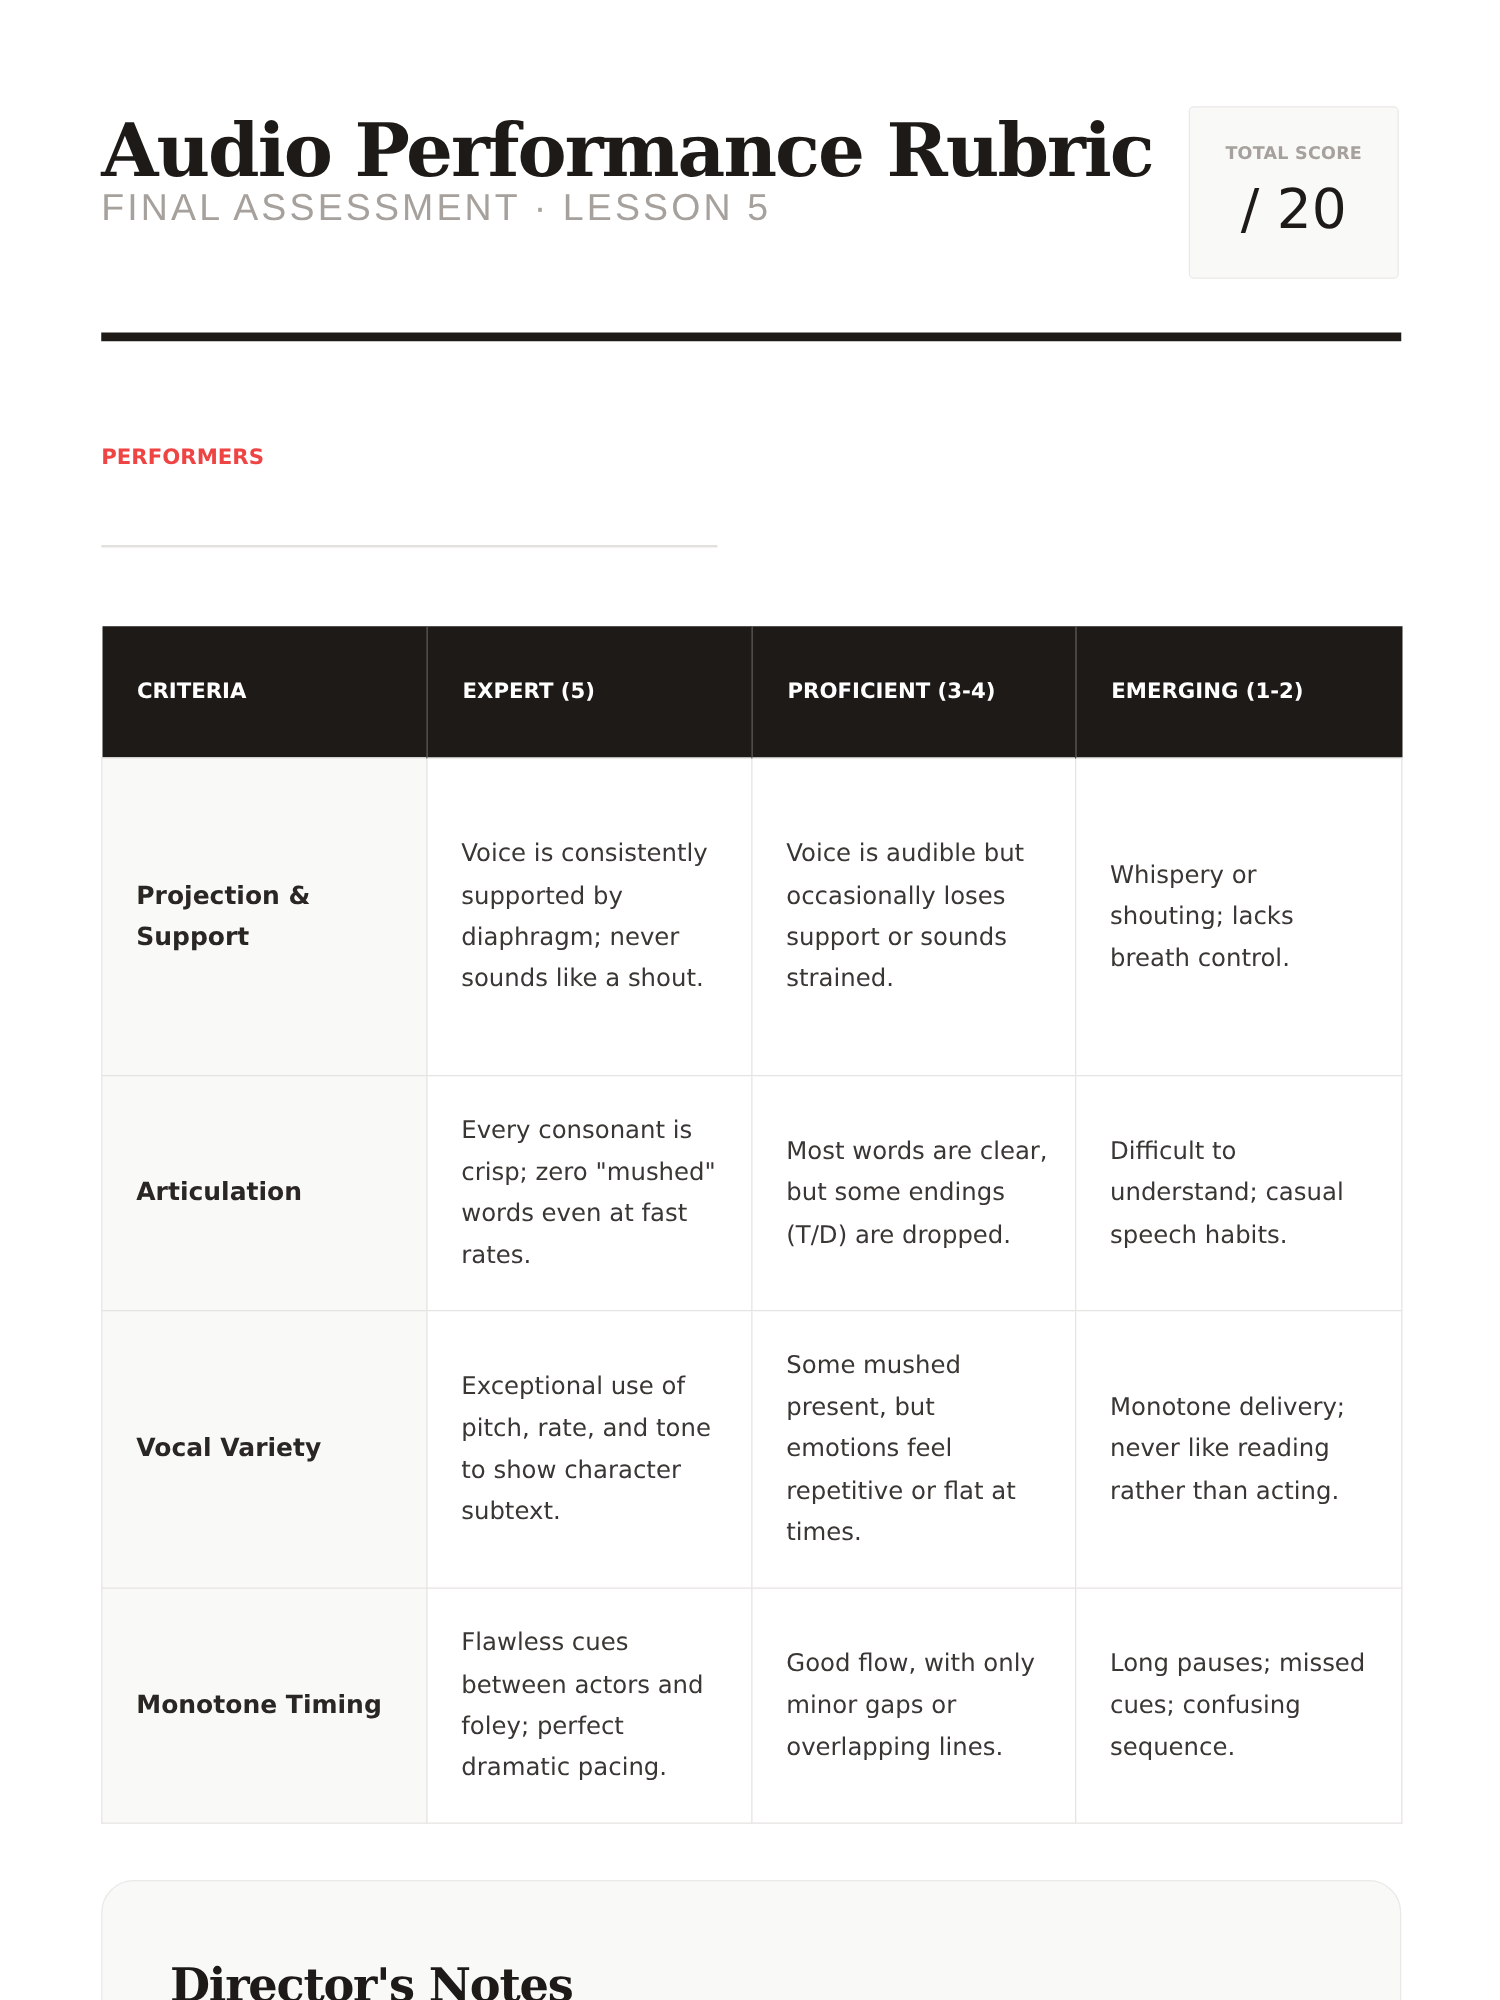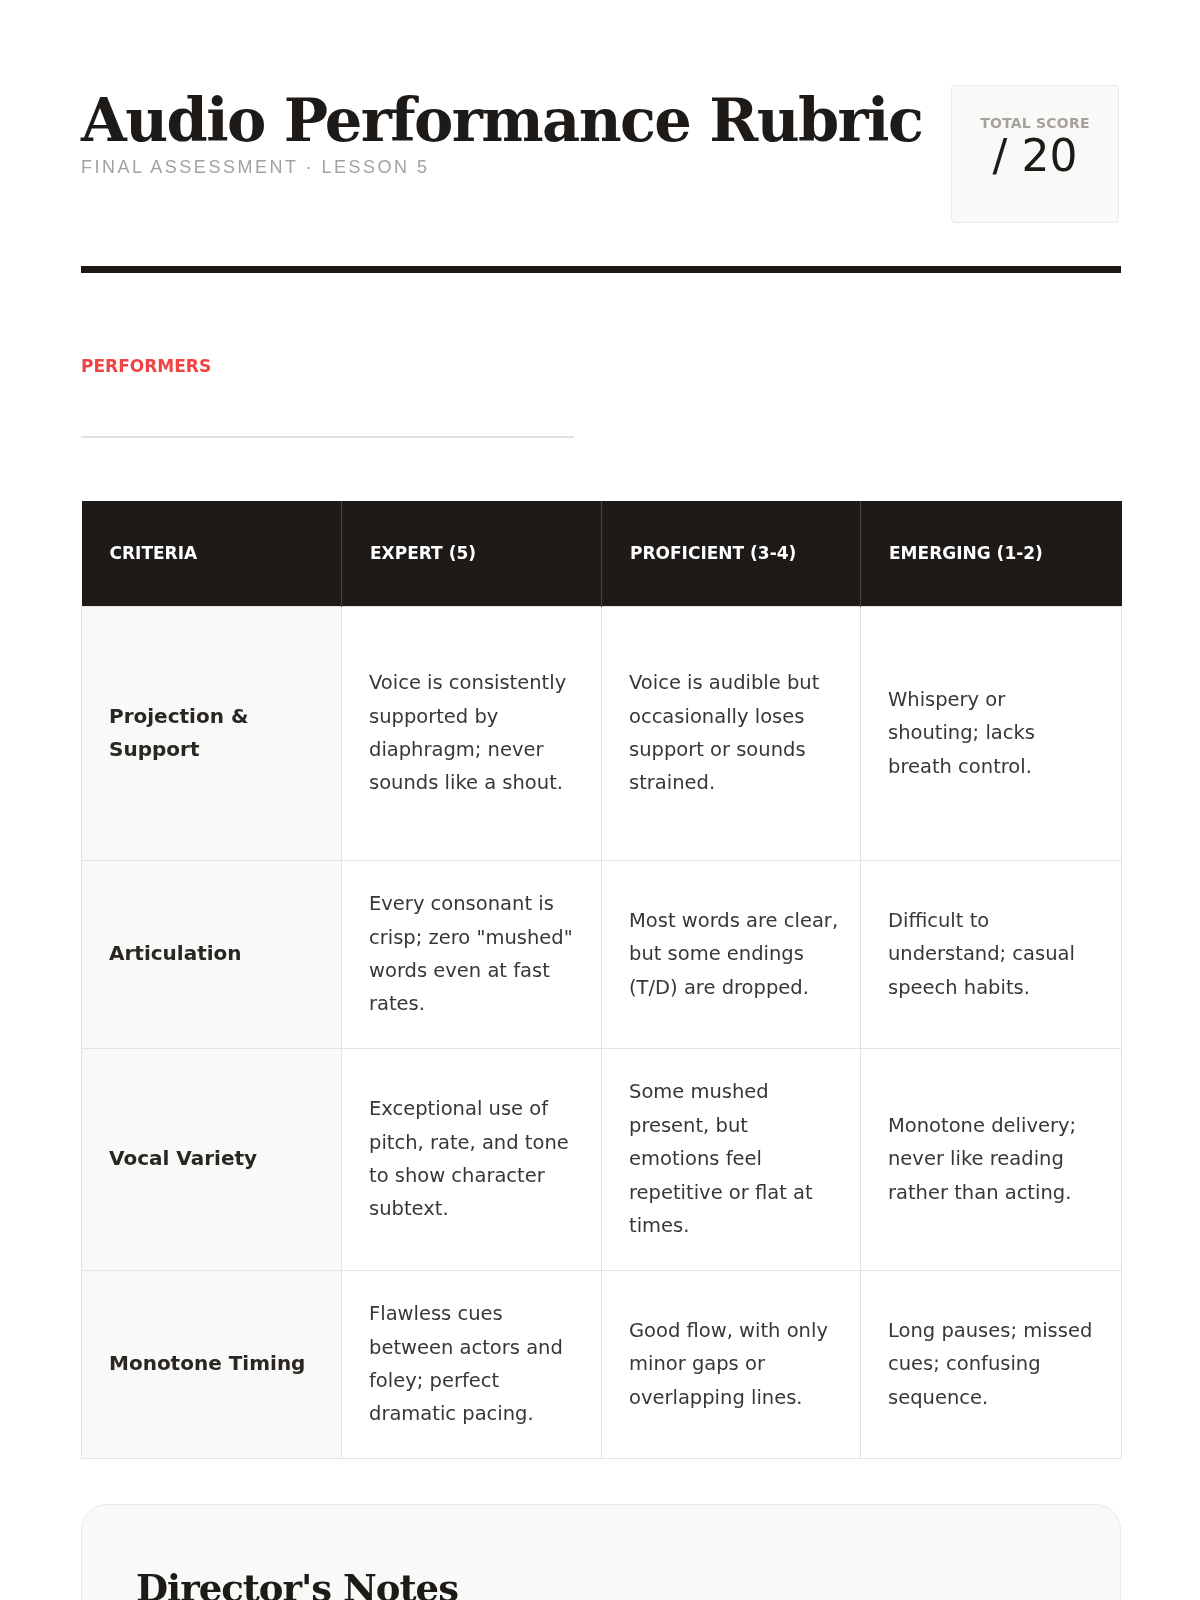--- a/index.html
+++ b/index.html
@@ -37,21 +37,21 @@
       letter-spacing: -1.6px;
       color: #1d1a18;
       line-height: 70px;
       white-space: nowrap;
     }
     .subtitle {
       position: absolute;
       left: 0;
       top: 149px;
       font-family: "Liberation Sans", sans-serif;
-      font-size: 18px;
+      font-size: 30px;
       letter-spacing: 2.5px;
       color: #a6a19c;
       text-transform: uppercase;
       line-height: 28px;
       white-space: nowrap;
     }
     .score-box {
       position: absolute;
       left: 870px;
       top: 81px;
@@ -66,21 +66,21 @@
     .score-label {
       margin-top: 29px;
       font-family: "DejaVu Sans", sans-serif;
       font-weight: bold;
       font-size: 14px;
       color: #a6a19c;
       letter-spacing: 0.2px;
       line-height: 16px;
     }
     .score-value {
-      margin-top: 0;
+      margin-top: 12px;
       font-family: "DejaVu Sans", sans-serif;
       font-size: 44px;
       color: #1d1a18;
       line-height: 50px;
       font-weight: 500;
     }
     .rule-thick {
       position: absolute;
       left: 0;
       top: 262px;

